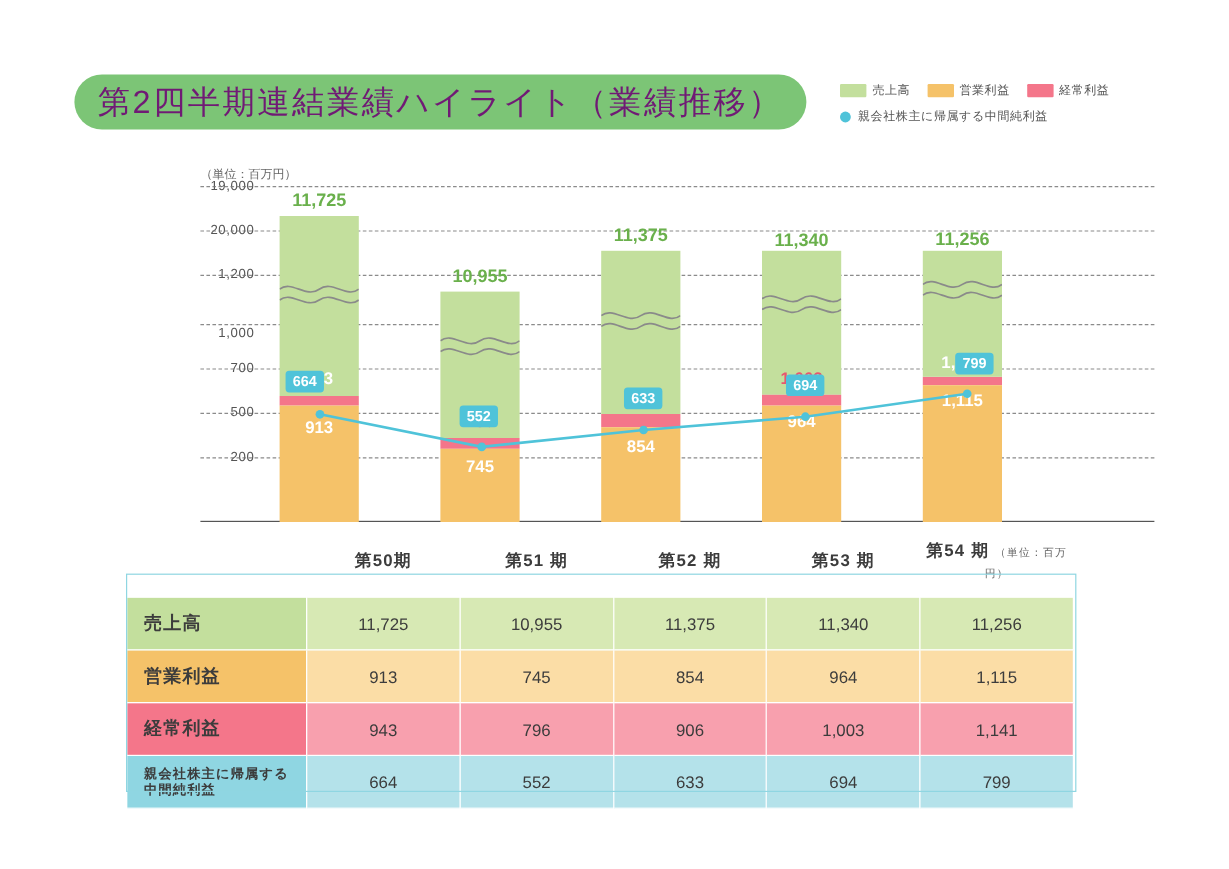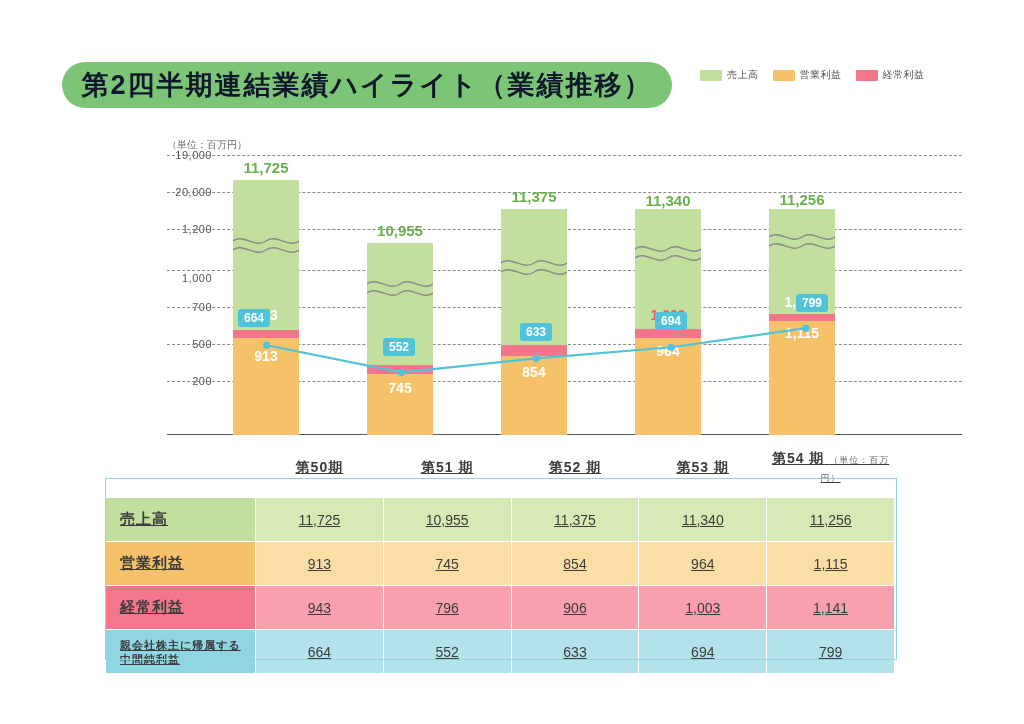--- a/index.html
+++ b/index.html
@@ -13,21 +13,21 @@
   }
   
   .title-pill{
     position:absolute;left:62px;top:62px;
     width:610px;height:46px;
     background:#7cc576;
     border-radius:23px;
     display:flex;align-items:center;justify-content:center;
   }
   .title-pill span{
-    color:#0f172a;font-size:27px;font-weight:bold;letter-spacing:2px;
+    color:#701a75;font-size:27px;font-weight:normal;letter-spacing:2px;
   }
   
   .legend{
     position:absolute;left:700px;top:68px;width:310px;
   }
   .legend-row{display:flex;align-items:center;}
   .legend-row.second{margin-top:8px;}
   .legend-item{display:flex;align-items:center;margin-right:14px;}
   .legend-swatch{width:22px;height:11px;margin-right:5px;border-radius:1px;}
   .legend-dot{width:9px;height:9px;border-radius:50%;margin-right:6px;background:#4fc3d9;}
@@ -72,21 +72,21 @@
   .in-label.redtext{color:#e8566f;}
   .in-label.white{color:#ffffff;}
   .net-line{position:absolute;left:0;top:0;right:0;bottom:0;pointer-events:none;}
   .net-tag{
     position:absolute;transform:translate(-50%,-50%);
     background:#4fc3d9;color:#fff;font-size:12px;font-weight:bold;
     padding:2px 6px;border-radius:3px;white-space:nowrap;
   }
   
   .table-wrap{position:absolute;left:105px;top:446px;width:790px;}
-  table{border-collapse:collapse;width:790px;table-layout:fixed;text-decoration:underline;}
+  table{border-collapse:collapse;width:790px;table-layout:fixed;}
   th,td{font-size:14px;}
   .hdr-row th{
     padding:4px 0 12px 0;font-size:14px;font-weight:bold;color:#3c3c3c;
     text-align:center;letter-spacing:1px;
   }
   .hdr-row th.first{width:150px;}
   .unit-cell{font-size:9px;font-weight:normal;color:#666;}
   tbody tr{height:44px;}
   tbody td{
     text-align:center;border:1px solid #ffffff;color:#3c3c3c;font-size:14px;
@@ -121,20 +121,26 @@
       <span class="legend-swatch" style="background:#c3df9d"></span>
       <span class="legend-label">売上高</span>
     </div>
     <div class="legend-item">
       <span class="legend-swatch" style="background:#f5c269"></span>
       <span class="legend-label">営業利益</span>
     </div>
     <div class="legend-item">
       <span class="legend-swatch" style="background:#f4768a"></span>
       <span class="legend-label">経常利益</span>
+    </div>
+  </div>
+  <div class="legend-row second">
+    <div class="legend-item">
+      <span class="legend-dot"></span>
+      <span class="legend-label">親会社株主に帰属する中間純利益</span>
     </div>
   </div>
 </div>
 
 <div class="chart">
   <div class="unit-note">（単位：百万円）</div>
 
   <div class="y-labels">
     <div class="y-label" style="top:25px">19,000</div>
     <div class="y-label" style="top:62px">20,000</div>

